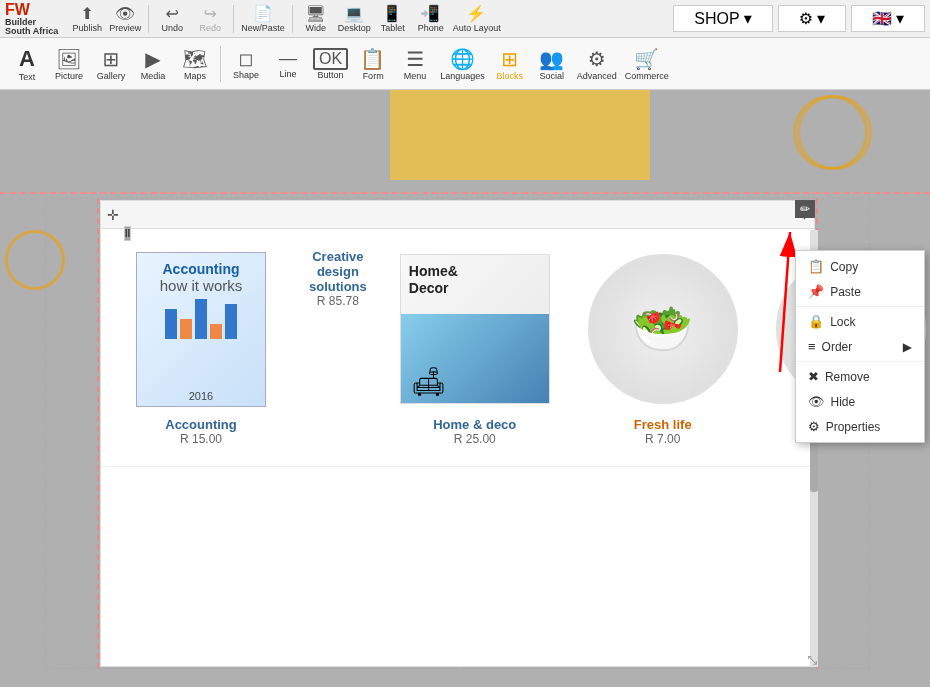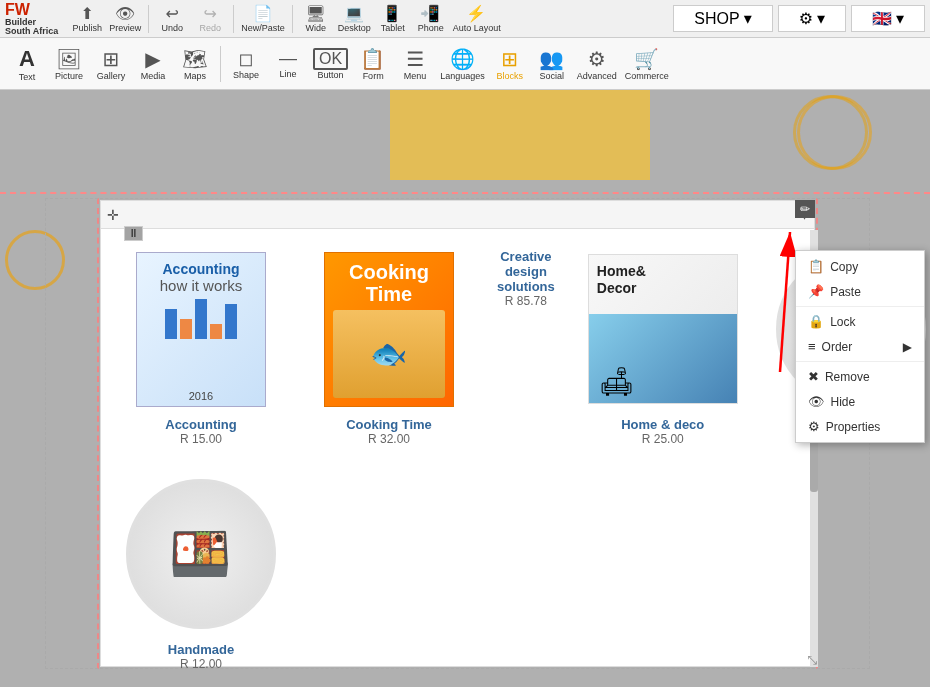--- a/index.html
+++ b/index.html
@@ -144,21 +144,21 @@
     .container-header-left {
       display: flex;
       align-items: center;
       gap: 5px;
     }
     .move-icon { font-size: 14px; color: #555; cursor: move; }
     .container-badge {
       border: 1px solid #ccc;
       background: #a3a3a3;
       font-size: 10px;
-      padding: 1px 6px;
+      padding: 1px 0;
       margin-top: 37px;
     }
     .container-header-right { font-size: 14px; color: #555; cursor: pointer; }
 
     
     .product-grid {
       display: grid;
       grid-template-columns: repeat(5, 1fr);
       gap: 8px;
       padding: 10px;
@@ -606,30 +606,20 @@
               <div class="bar2" style="height:15px;"></div>
               <div class="bar" style="height:35px;"></div>
             </div>
             <div class="book-year">2016</div>
           </div>
         </div>
         <div class="product-name">Accounting</div>
         <div class="product-price">R 15.00</div>
       </div>
 
-      <div class="product-item">
-        <div class="product-img-wrap">
-          <div class="book-cooking">
-            <div class="ct">Cooking<br>Time</div>
-            <div class="cooking-img">🐟</div>
-          </div>
-        </div>
-        <div class="product-name">Cooking Time</div>
-        <div class="product-price">R 32.00</div>
-      </div>
 
       <div class="product-item">
         <div class="product-name">Creative design solutions</div>
         <div class="product-price">R 85.78</div>
       </div>
 
       <div class="product-item">
         <div class="product-img-wrap">
           <div class="home-decor-img">
             <div class="hd-title">Home&amp;<br>Decor</div>

